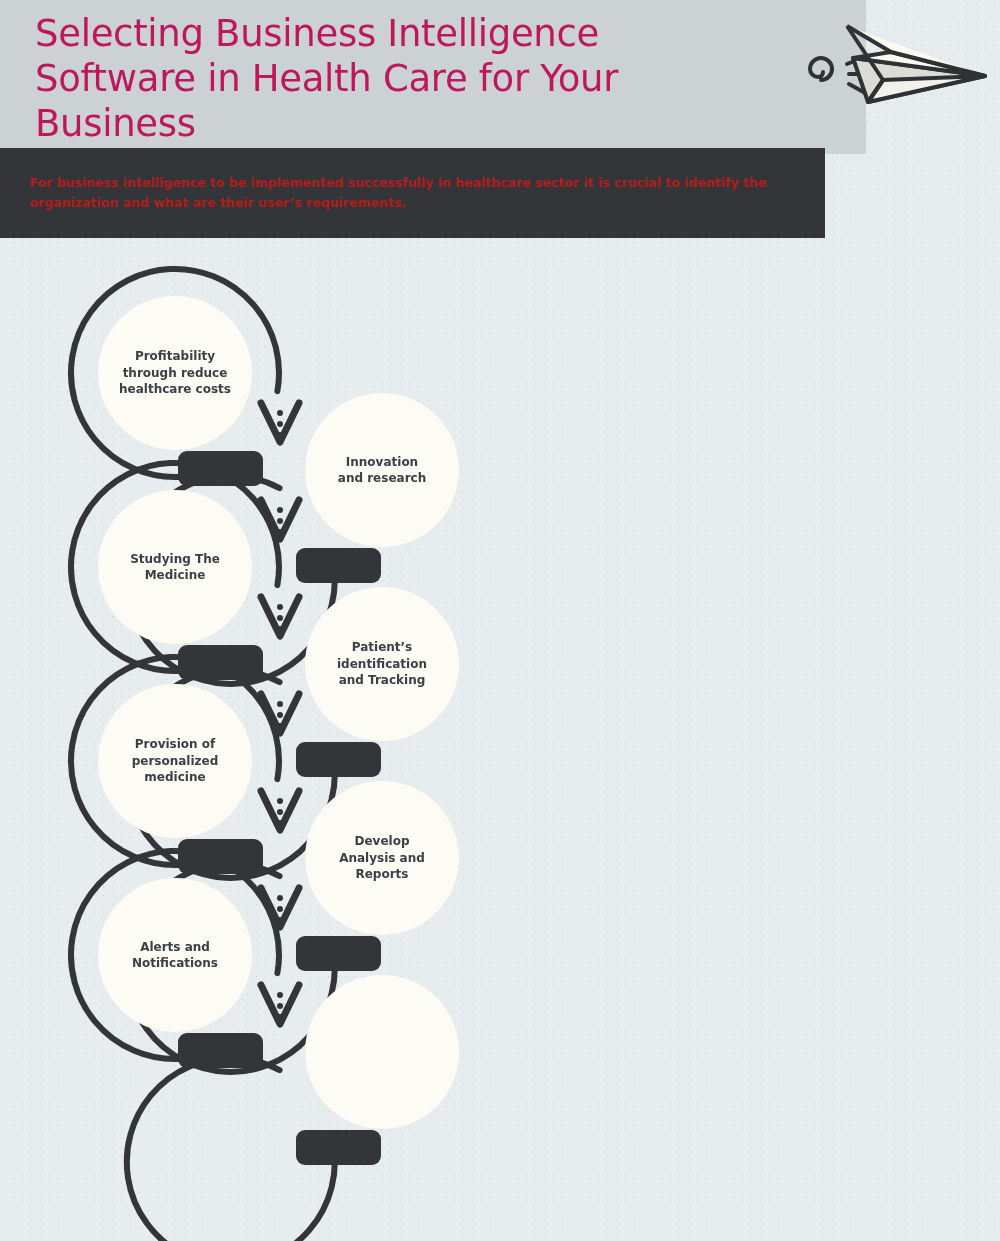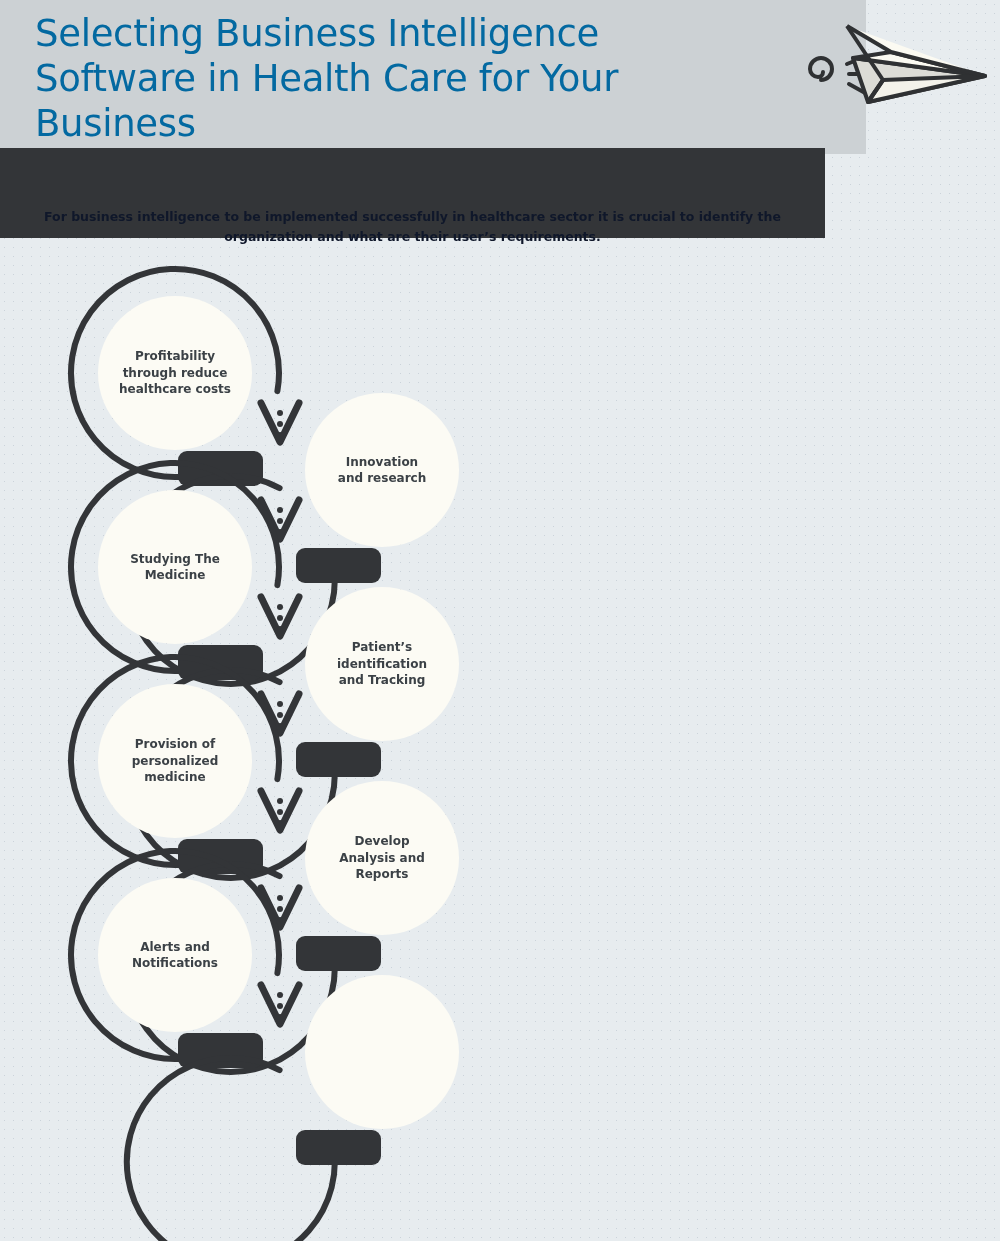--- a/index.html
+++ b/index.html
@@ -16,31 +16,31 @@
     pointer-events:none;z-index:0;
   }
 
   
   #header-band{
     position:absolute;left:0;top:0;width:866px;height:154px;
     background:#ccd1d4;z-index:2;
   }
   #page-title{
     position:absolute;left:35px;top:11px;width:760px;
-    font-size:37px;line-height:45px;color:#0369a1;
+    font-size:37px;line-height:45px;color:#be185d;
     letter-spacing:-0.3px;z-index:3;white-space:pre-line;
   }
   #subtitle-band{
     position:absolute;left:0;top:148px;width:825px;height:90px;
     background:#333538;z-index:3;
   }
   #subtitle-text{
     position:absolute;left:30px;top:173px;width:765px;
-    text-align:center;color:#0f172a;font-size:12.5px;
-    font-weight:bold;line-height:20px;z-index:4;margin-top:34px;
+    text-align:left;color:#b91c1c;font-size:12.5px;
+    font-weight:bold;line-height:20px;z-index:4;
   }
 
   
   #plane-icon{position:absolute;left:795px;top:2px;width:200px;height:120px;z-index:4;}
 
   
   #flow{position:absolute;left:0;top:0;width:1000px;height:1241px;z-index:1;}
   .node-label{
     position:absolute;text-align:center;
     font-size:12px;line-height:16.5px;font-weight:bold;

